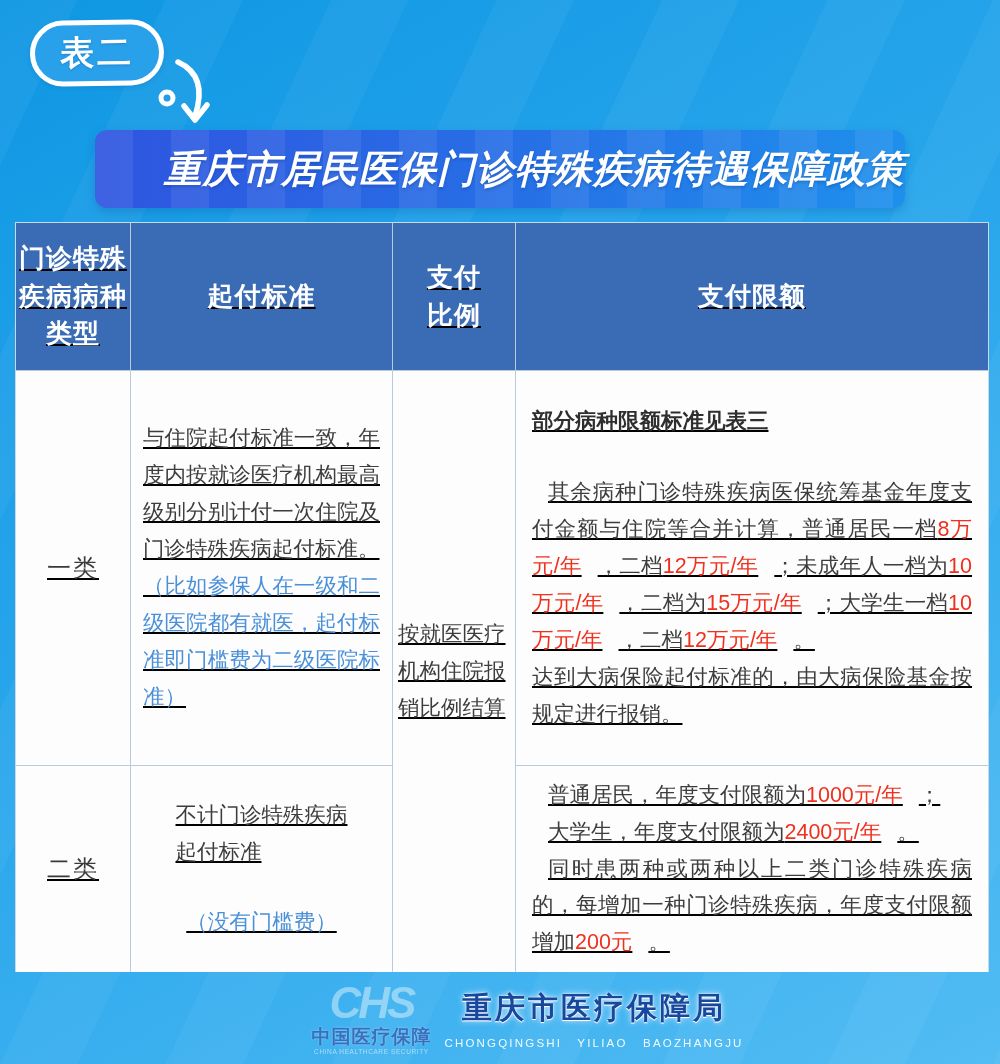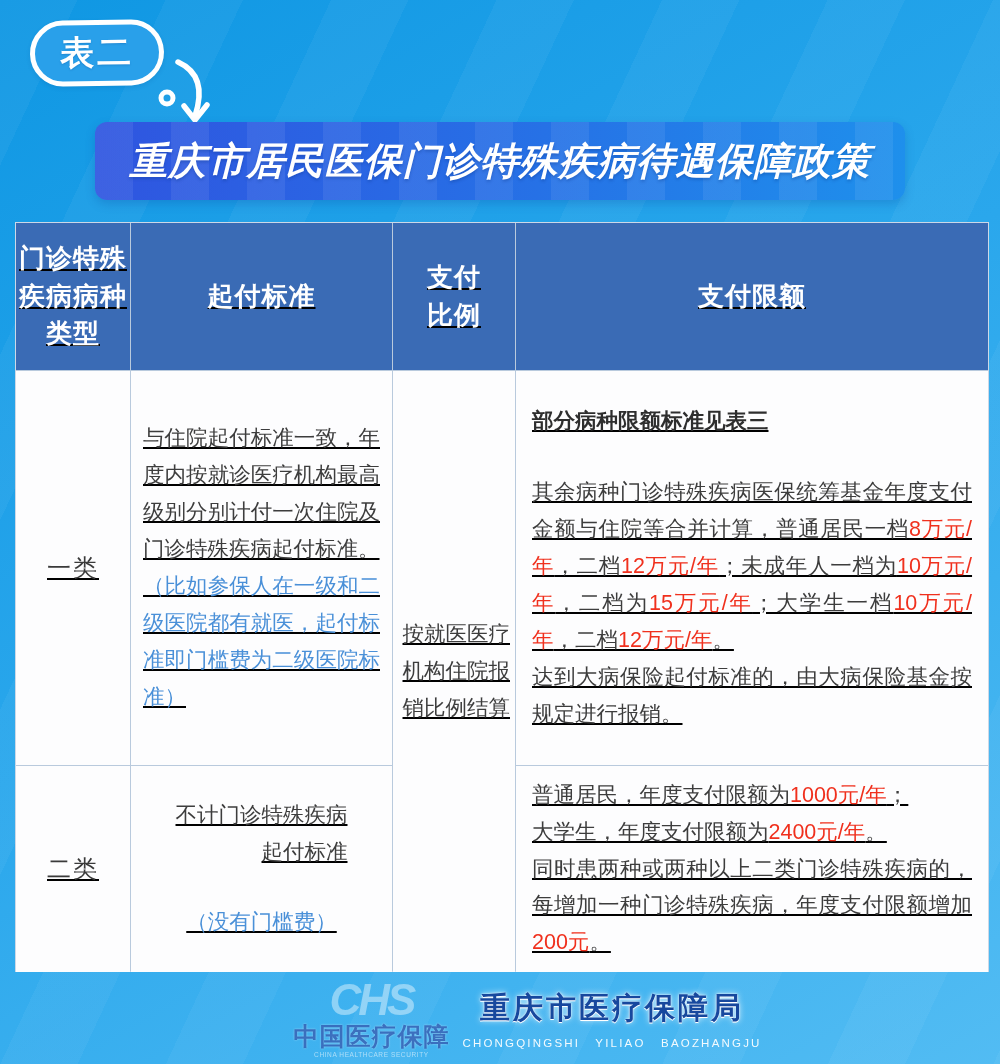--- a/index.html
+++ b/index.html
@@ -29,27 +29,27 @@
     box-shadow: 0 2px 4px rgba(0,60,120,0.12);
   }
   .badge span {
     color: #fff; font-size: 34px; font-weight: 800; letter-spacing: 3px;
     text-shadow: 0 1px 2px rgba(0,60,140,0.25);
   }
   .arrow-svg { position: absolute; left: 156px; top: 58px; }
 
   
   .banner {
-    position: absolute; left: 95px; top: 122px;
+    position: absolute; left: 95px; top: 130px;
     width: 810px; height: 78px;
     border-radius: 12px;
     background:
       repeating-linear-gradient(90deg, rgba(255,255,255,0.07) 0 38px, rgba(255,255,255,0) 38px 76px),
       linear-gradient(95deg, #2f55e0 0%, #2671e6 55%, #1e90ec 100%);
-    display: flex; align-items: center; justify-content: center;
+    display: flex; align-items: center; justify-content: flex-end;
     box-shadow: 0 4px 10px rgba(10,70,160,0.25);
   }
   .banner h1 {
     color: #fff; font-size: 38px; font-weight: 900; font-style: italic;
     letter-spacing: 1px; white-space: nowrap;
     text-shadow: 0 2px 3px rgba(10,50,130,0.3);
   }
 
   
   .policy-table {
@@ -70,46 +70,46 @@
     line-height: 1.45; letter-spacing: 1px;
   }
   .th .narrow { display: inline-block; width: 2.15em; }
   .td {
     background: #fdfdfe; color: #3d3d3d;
     font-size: 21.5px; line-height: 1.72;
     display: flex; flex-direction: column; justify-content: center;
   }
   .td.center { align-items: center; text-align: center; }
   .cell-type { font-size: 24px; color: #3a3a3a; letter-spacing: 2px; }
-  .cell-ratio { padding: 0 5px; text-align: right; }
+  .cell-ratio { padding: 0 5px; text-align: left; }
   .cell-deductible { padding: 0 12px; text-align: justify; }
   .cell-deductible .note { color: #4a90d8; }
-  .cell-deductible.center2 { text-align: right; gap: 33px; }
+  .cell-deductible.center2 { text-align: left; gap: 33px; }
   .cell-deductible .pre { white-space: pre-line; }
   .cell-limit { padding: 12px 16px; text-align: justify; }
   .cell-limit .limit-head { font-weight: 700; color: #2e2e2e; margin-bottom: 34px; }
   .cell-limit .pre { white-space: pre-line; }
-  .seg-dark { color: #3d3d3d; }
+  .seg-dark { color: #3d3d3d; margin-left: 16px; }
   .seg-red  { color: #f0301d; }
   .span-rows { grid-row: 2 / 4; grid-column: 3; }
   .r3c4 { grid-row: 3; grid-column: 4; }
 
   
   .footer {
     position: absolute; left: 0; top: 972px; width: 1000px; height: 92px;
     display: flex; align-items: center; justify-content: center;
     gap: 13px; padding-left: 55px;
   }
   .chs-logo { text-align: center; line-height: 1; }
   .chs-acronym {
     font-size: 44px; font-weight: 900; font-style: italic;
     letter-spacing: -3px; color: rgba(255,255,255,0.42);
   }
   .chs-cn {
-    font-size: 25px; font-weight: 700; letter-spacing: 1px;
+    font-size: 19px; font-weight: 700; letter-spacing: 1px;
     color: rgba(38,86,176,0.8); margin-top: 2px;
     text-shadow: 0 0 2px rgba(255,255,255,0.5);
   }
   .chs-en { font-size: 6.5px; letter-spacing: 0.6px; color: rgba(255,255,255,0.55); margin-top: 3px; }
   .org { text-align: center; }
   .org-name {
     font-size: 30px; font-weight: 900; letter-spacing: 3px; color: #17489e;
     text-shadow: 0 0 2px #fff, 0 0 6px rgba(255,255,255,0.9), 0 1px 0 #fff;
   }
   .org-pinyin {

